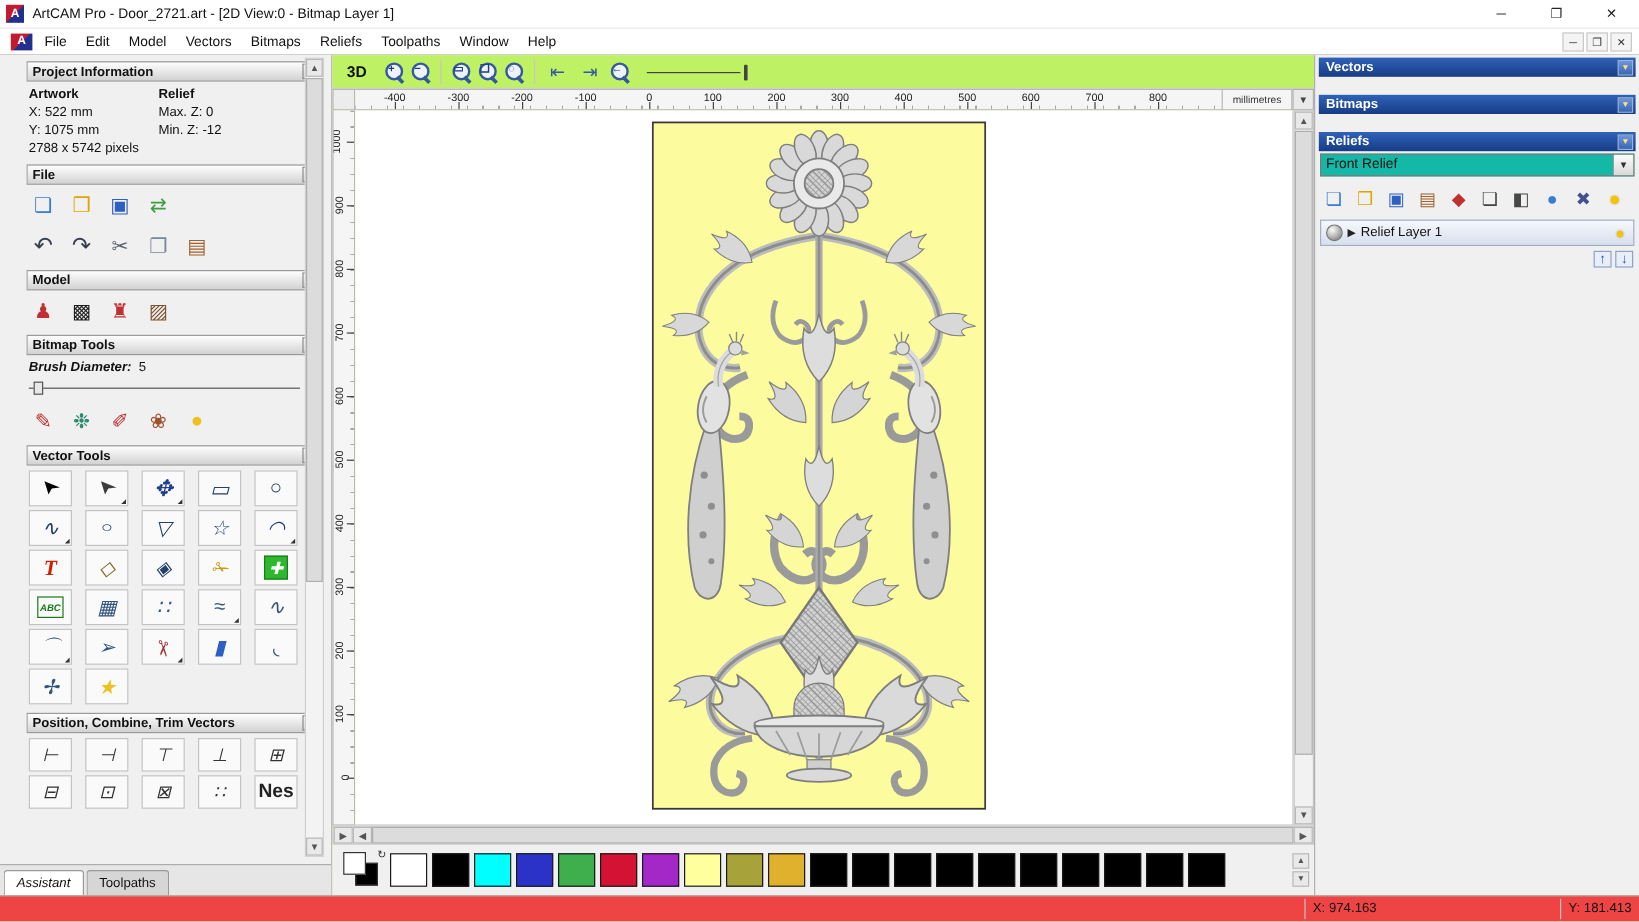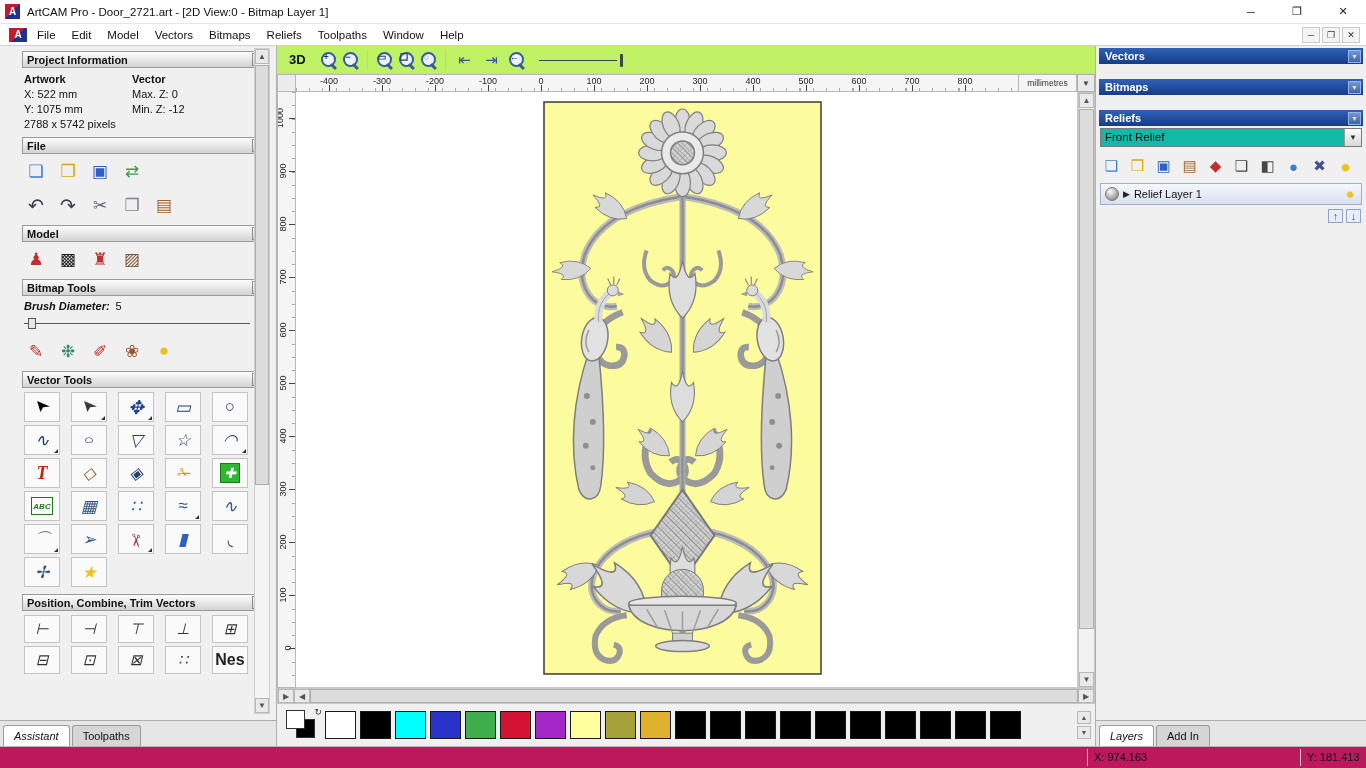--- a/index.html
+++ b/index.html
@@ -151,21 +151,21 @@
 #relief-icons{display:flex;gap:3px;padding:2px 1px 6px 1px;}
 #relief-icons [data-icon]{width:23px;height:22px;font-size:15px;}
 #layer-row{height:22px;margin:0 1px;background:linear-gradient(#f6f8fc,#d7dfee);border:1px solid #9fafc9;display:flex;align-items:center;padding:0 4px;gap:4px;}
 .layer-ball{width:14px;height:14px;border-radius:50%;background:radial-gradient(circle at 35% 30%,#fdfdfd,#9a9a9a 70%,#6e6e6e);border:1px solid #777;flex:none;}
 .layer-expander{font-size:9px;color:#222;}
 #layer-row .name{flex:1;font-size:11px;}
 #layer-updown{display:flex;justify-content:flex-end;gap:3px;padding:4px 2px;}
 .ud-btn{width:15px;height:14px;background:#e9edf5;border:1px solid #8fa3c6;display:flex;align-items:center;justify-content:center;}
 
 
-#statusbar{position:absolute;left:0;right:0;bottom:0;height:22px;background:#be185d;border-top:1px solid #b5b5b5;}
+#statusbar{position:absolute;left:0;right:0;bottom:0;height:22px;background:#ef4444;border-top:1px solid #b5b5b5;}
 .status-cell{position:absolute;top:2px;height:17px;padding:2px 6px;font-size:11px;border-left:1px solid #c2c2c2;}
 #status-x{left:1087px;width:118px;}
 #status-y{left:1300px;width:66px;}
 </style>
 </head>
 <body>
 
 <div id="window">
 
   <div id="titlebar">
@@ -207,21 +207,21 @@
         <span class="sec-btn">▲</span>
       </div>
       <div class="pi-grid">
         <div class="pi-col1">
           <div class="pi-head">Artwork</div>
           <div>X: 522 mm</div>
           <div>Y: 1075 mm</div>
           <div>2788 x 5742 pixels</div>
         </div>
         <div class="pi-col2">
-          <div class="pi-head">Vector</div>
+          <div class="pi-head">Relief</div>
           <div>Max. Z: 0</div>
           <div>Min. Z: -12</div>
         </div>
       </div>
 
       <div class="sec-h">
         <span>File</span>
         <span class="sec-btn">▲</span>
       </div>
       <div class="icon-row">
@@ -695,24 +695,20 @@
       <span data-icon="bulb" style="width:14px;height:14px;font-size:12px;">●</span>
     </div>
     <div id="layer-updown">
       <span class="ud-btn">
           <i data-icon="layer-up">↑</i>
         </span>
       <span class="ud-btn">
           <i data-icon="layer-down">↓</i>
         </span>
     </div>
-    <div class="tabs-strip">
-      <span class="tab active">Layers</span>
-      <span class="tab">Add In</span>
-    </div>
   </div>
 
   <div id="statusbar">
     <span class="status-cell" id="status-x">X: 974.163</span>
     <span class="status-cell" id="status-y">Y: 181.413</span>
   </div>
 
 </div>
 
 </body></html>

